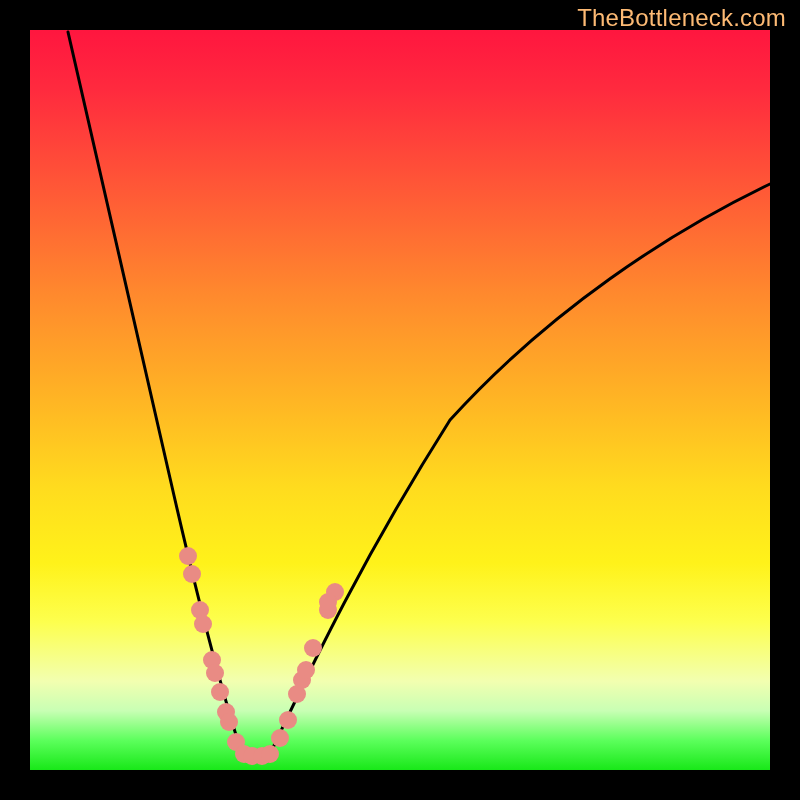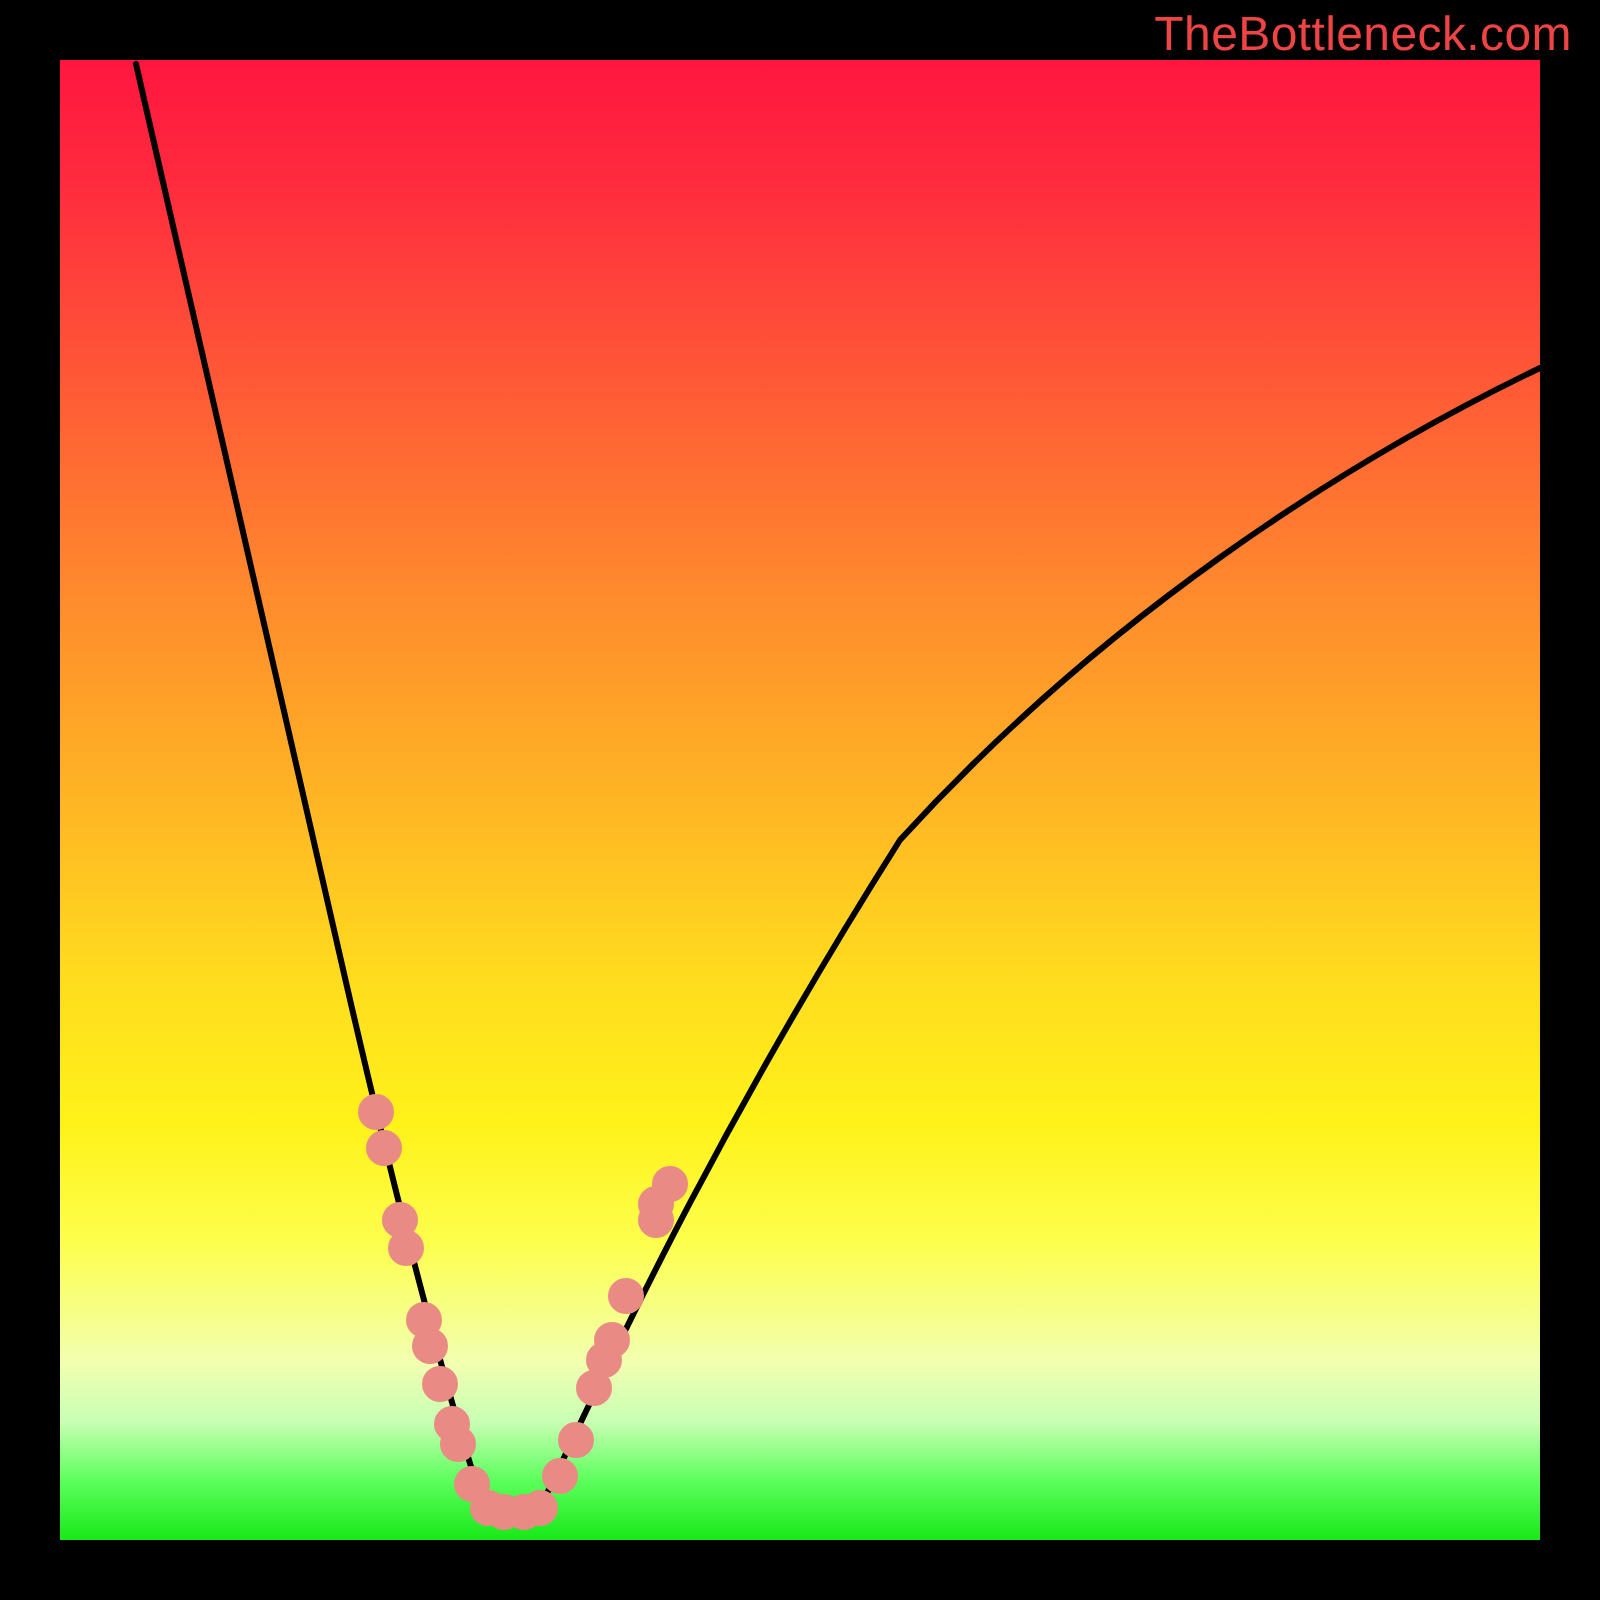--- a/index.html
+++ b/index.html
@@ -39,21 +39,21 @@
       #f2ffb0 88%,
       #c8ffb4 92%,
       #5cff5c 96%,
       #18e818 100%
     );
   }
   .watermark {
     position: absolute;
     top: 4px;
     right: 14px;
-    color: #ef4444;
+    color: #fdba74;
     font-size: 24px;
     font-weight: 400;
     letter-spacing: 0.2px;
   }
   svg.curve {
     position: absolute;
     left: 0;
     top: 0;
     width: 740px;
     height: 740px;

